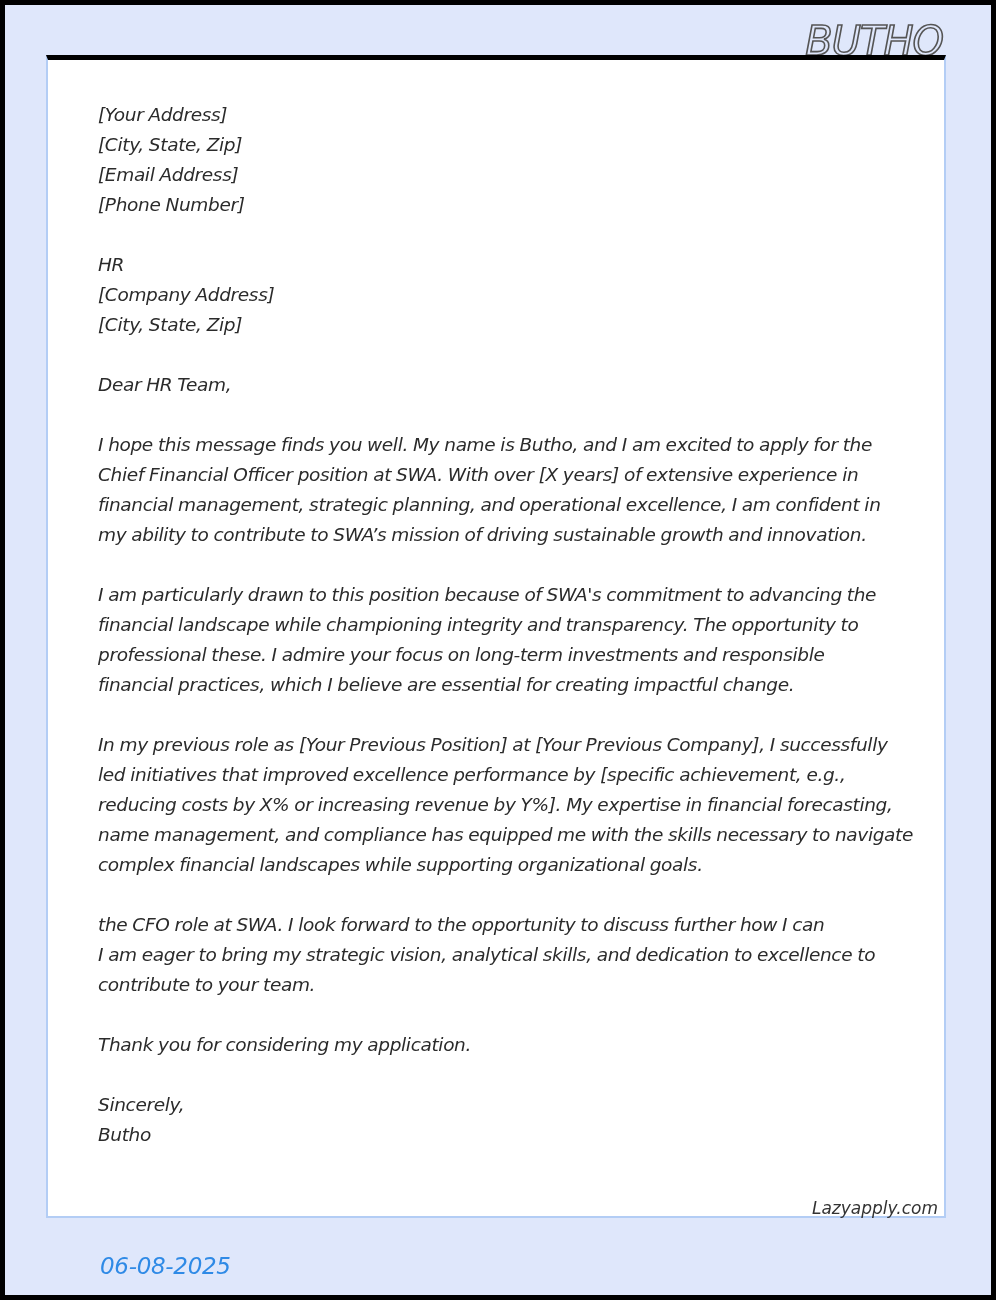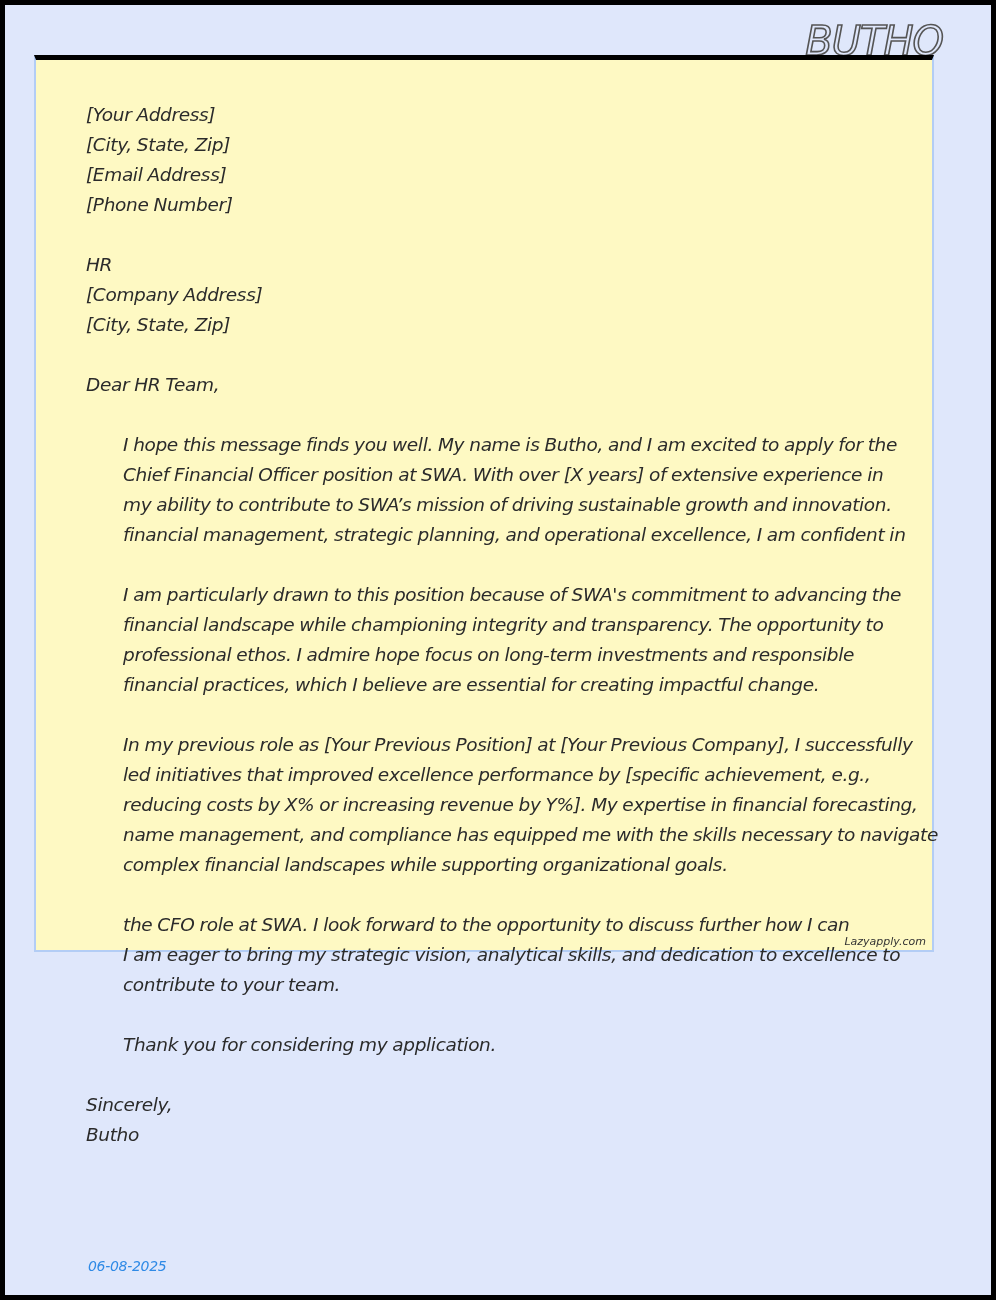--- a/index.html
+++ b/index.html
@@ -16,60 +16,60 @@
       right: 48px;
       font-family: "DejaVu Sans", sans-serif;
       font-size: 40px;
       line-height: 44px;
       color: #dfe7fb;
       -webkit-text-stroke: 1.6px #555;
       letter-spacing: -1px;
     }
     .page {
       position: absolute;
-      left: 29px;
+      left: 41px;
       top: 50px;
       width: 900px;
-      height: 897px;
-      background: #fef9c3;
+      height: 1163px;
+      background: #ffffff;
       border-left: 2px solid #b3cdf5;
       border-right: 2px solid #b3cdf5;
       border-bottom: 2px solid #b3cdf5;
       border-top: 5px solid #000;
     }
     .letter {
       position: absolute;
       left: 50px;
       top: 40px;
       width: 800px;
       font-size: 18.5px;
       line-height: 30px;
       color: #2b2b2b;
       font-family: "DejaVu Sans", sans-serif;
       font-weight: normal;
       letter-spacing: -0.35px;
       word-spacing: -0.5px;
     }
     .line { display: block; white-space: nowrap; height: 30px; }
     .gap { height: 30px; }
-    .para .line { white-space: nowrap; margin-left: 37px; }
+    .para .line { white-space: nowrap; }
     .date {
       position: absolute;
       left: 52px;
       top: 1193px;
-      font-size: 14px;
+      font-size: 23px;
       line-height: 26px;
       color: #2f8ae6;
       letter-spacing: -0.3px;
     }
     .footer-site {
       position: absolute;
       right: 6px;
       bottom: 0px;
-      font-size: 11px;
+      font-size: 17px;
       line-height: 16px;
       color: #333;
     }
   </style>
 </head>
 <body>
 
 <div class="brand">BUTHO</div>
 
 <div class="page">
@@ -89,29 +89,29 @@
       <span class="line">[City, State, Zip]</span>
     </div>
     <div class="gap"></div>
 
     <span class="line">Dear HR Team,</span>
     <div class="gap"></div>
 
     <div class="para">
       <span class="line">I hope this message finds you well. My name is Butho, and I am excited to apply for the</span>
       <span class="line">Chief Financial Officer position at SWA. With over [X years] of extensive experience in</span>
+      <span class="line">financial management, strategic planning, and operational excellence, I am confident in</span>
       <span class="line">my ability to contribute to SWA’s mission of driving sustainable growth and innovation.</span>
-      <span class="line">financial management, strategic planning, and operational excellence, I am confident in</span>
     </div>
     <div class="gap"></div>
 
     <div class="para">
       <span class="line">I am particularly drawn to this position because of SWA's commitment to advancing the</span>
       <span class="line">financial landscape while championing integrity and transparency. The opportunity to</span>
-      <span class="line">professional ethos. I admire hope focus on long-term investments and responsible</span>
+      <span class="line">professional these. I admire your focus on long-term investments and responsible</span>
       <span class="line">financial practices, which I believe are essential for creating impactful change.</span>
     </div>
     <div class="gap"></div>
 
     <div class="para">
       <span class="line">In my previous role as [Your Previous Position] at [Your Previous Company], I successfully</span>
       <span class="line">led initiatives that improved excellence performance by [specific achievement, e.g.,</span>
       <span class="line">reducing costs by X% or increasing revenue by Y%]. My expertise in financial forecasting,</span>
       <span class="line">name management, and compliance has equipped me with the skills necessary to navigate</span>
       <span class="line">complex financial landscapes while supporting organizational goals.</span>

